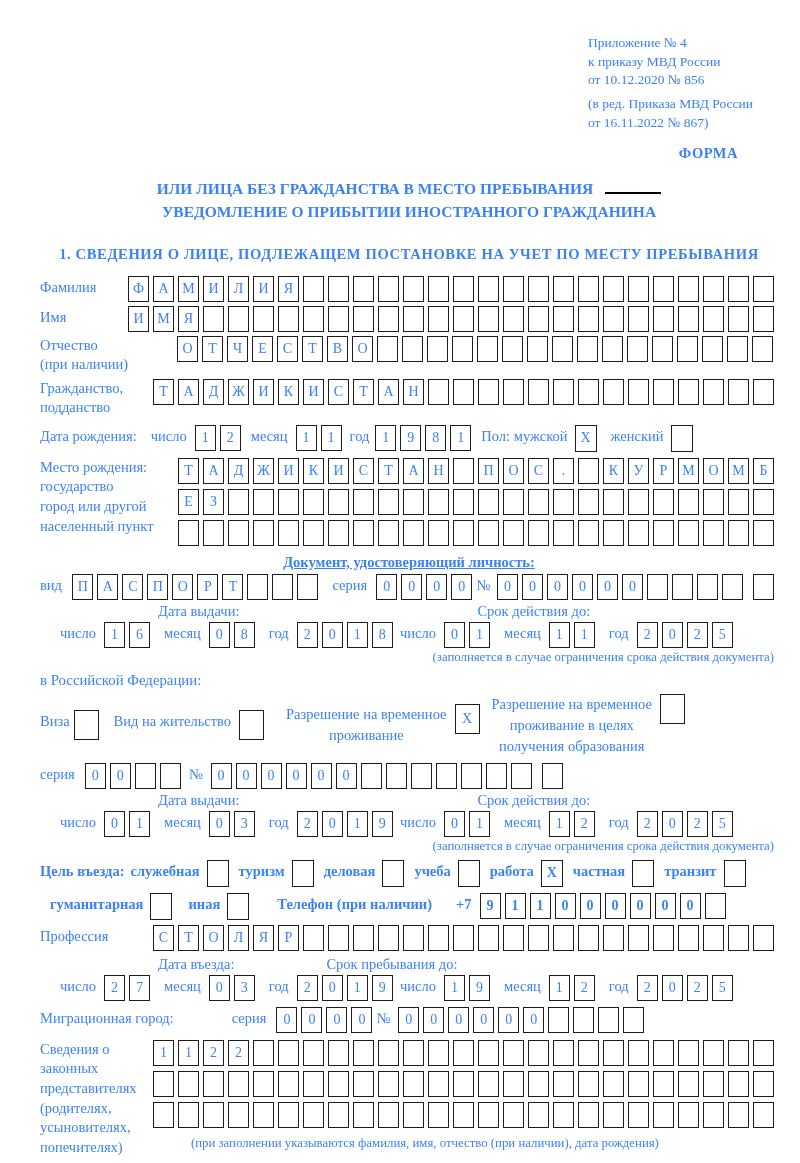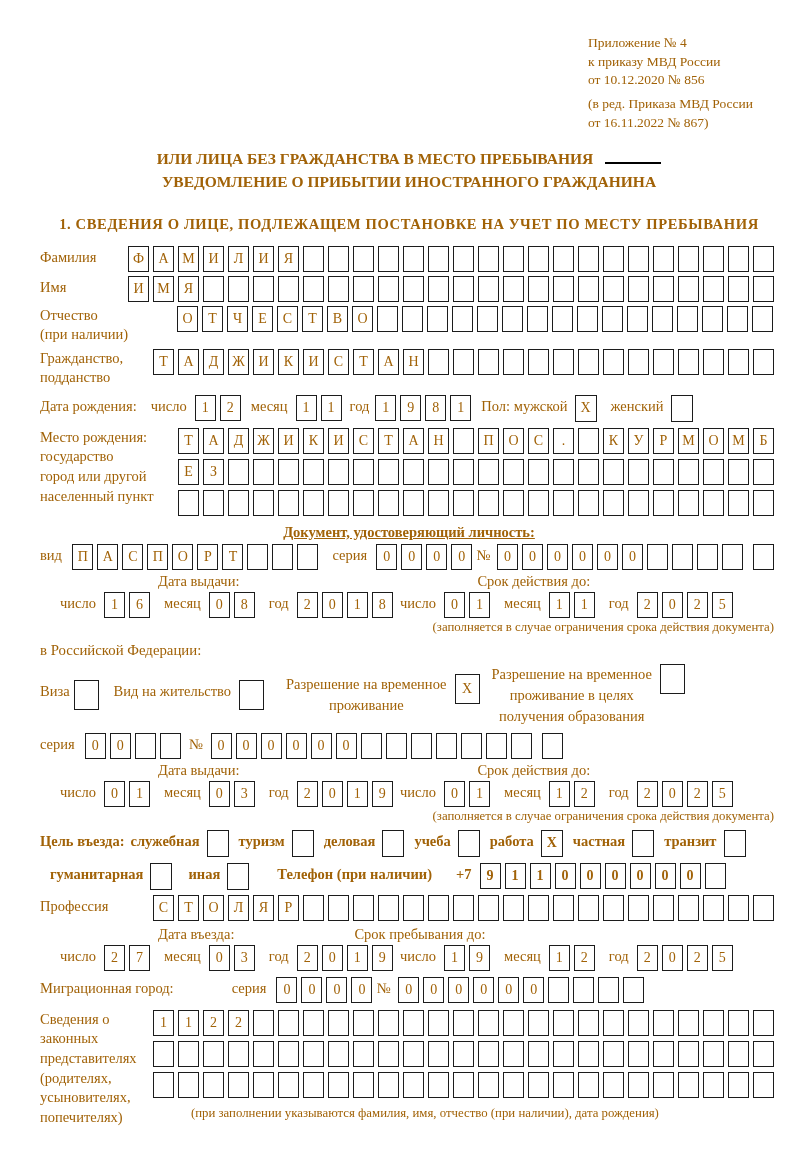--- a/index.html
+++ b/index.html
@@ -1,18 +1,18 @@
 <!DOCTYPE html>
 <html><head>
 <meta charset="utf-8">
 <style>
   * { margin:0; padding:0; box-sizing:border-box; }
   html,body { background:#fff; }
   .page {
-    width:800px; height:1163px; background:#fff; color:#a16207;
+    width:800px; height:1163px; background:#fff; color:#3b82f6;
     font-family:"Liberation Serif","DejaVu Serif",serif;
     font-size:14.5px; padding:34px 22px 0 40px; overflow:hidden; position:relative;
   }
   
   .hdr-block { margin-left:auto; width:190px; font-size:13.5px; line-height:1.38; }
   .hdr-gap { height:5px; }
   .forma { text-align:right; margin:13px 40px 0 0; font-weight:bold; font-size:14.5px; letter-spacing:.5px; }
   .title { text-align:center; font-weight:bold; font-size:15.5px; margin-top:15px; line-height:1.5; }
   .uline { display:inline-block; width:56px; border-bottom:2px solid #000; margin-left:12px; height:14px; }
   .sec-heading { font-weight:bold; font-size:14.6px; margin-top:22px; text-align:center; letter-spacing:.6px; white-space:nowrap; }
@@ -29,21 +29,21 @@
   .chk { width:22px; height:27px; margin:0 0 0 7px; }
   .chkbig { width:25px; height:30px; margin:0 0 0 8px; }
   
   .w-sur { width:90px; } .w-pat { width:137px; } .w-cit { width:142px; }
   .w-bp  { width:165px; } .w-prof { width:115px; } .w-reps { width:115px; }
   .stack > .cells { margin-bottom:5px; }
   
   .dhdr { display:flex; margin-top:3px; font-size:14.5px; }
   .dh-a { margin-left:118px;text-align:center; }
   .dh-doc { margin-left:238px; }
-  .dh-entry { margin-left:120px;text-align:right; }
+  .dh-entry { margin-left:92px;text-align:right; }
   .dpair { display:flex; align-items:flex-start; margin-top:2px; }
   .dleft { width:360px; padding-left:20px; display:flex; align-items:flex-start; }
   .dright { display:flex; align-items:flex-start; }
   .dpair .lbl { margin-right:8px; }
   .dpair .cells { margin-right:10px; }
   .note { text-align:right; font-size:12.8px; margin-top:2px; padding-right:4px; }
   .plain { margin-top:7px; font-size:14.8px; }
   
   .permits { display:flex; align-items:center; margin-top:5px; }
   .permits .p-item { display:flex; align-items:flex-start; }
@@ -67,20 +67,21 @@
 
   <div class="hdr-block">
     <div>Приложение № 4</div>
     <div>к приказу МВД России</div>
     <div>от 10.12.2020 № 856</div>
     <div class="hdr-gap"></div>
     <div>(в ред. Приказа МВД России</div>
     <div>от 16.11.2022 № 867)</div>
   </div>
 
+  <div class="forma">ФОРМА</div>
 
   <div class="title">
     <div><span>ИЛИ ЛИЦА БЕЗ ГРАЖДАНСТВА В МЕСТО ПРЕБЫВАНИЯ</span><span class="uline"></span></div>
     <div>УВЕДОМЛЕНИЕ О ПРИБЫТИИ ИНОСТРАННОГО ГРАЖДАНИНА</div>
   </div>
 
   <div class="sec-heading">1. СВЕДЕНИЯ О ЛИЦЕ, ПОДЛЕЖАЩЕМ ПОСТАНОВКЕ НА УЧЕТ ПО МЕСТУ ПРЕБЫВАНИЯ</div>
 
   <div class="frow" style="margin-top:13px;">
     <div class="lbl w-sur">Фамилия</div>

